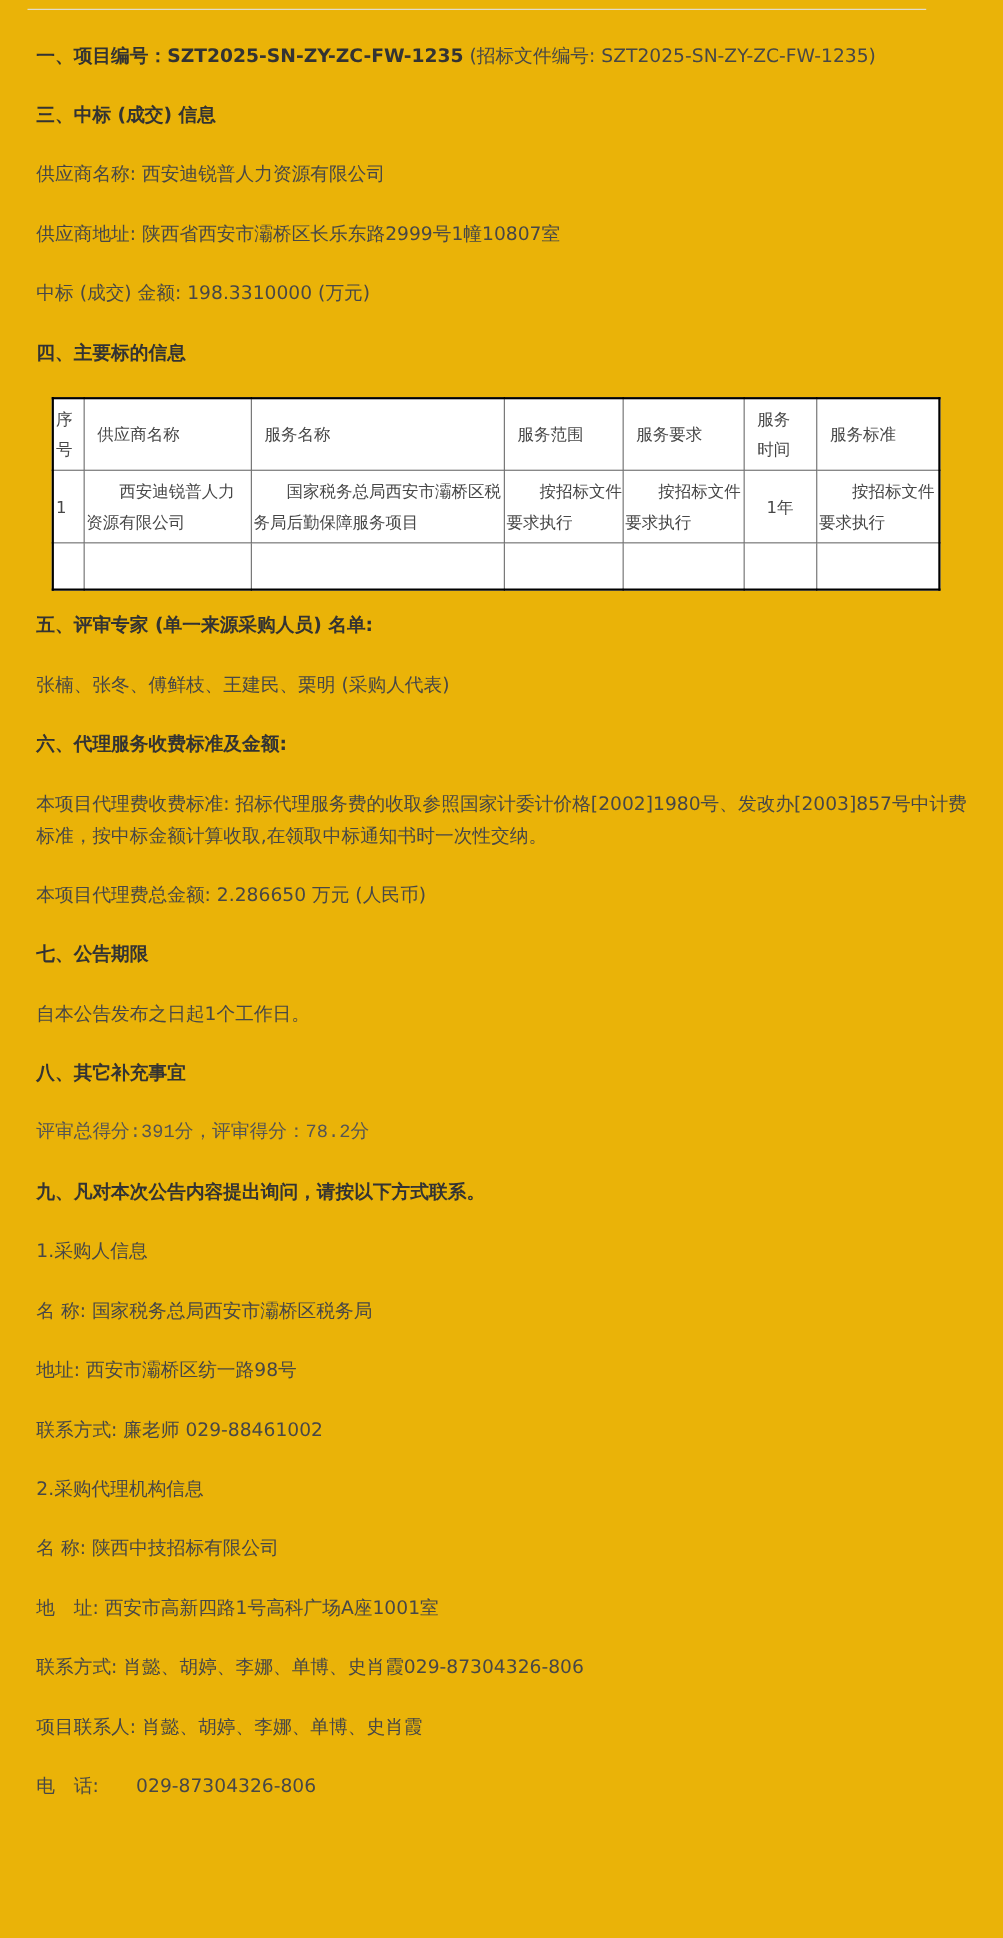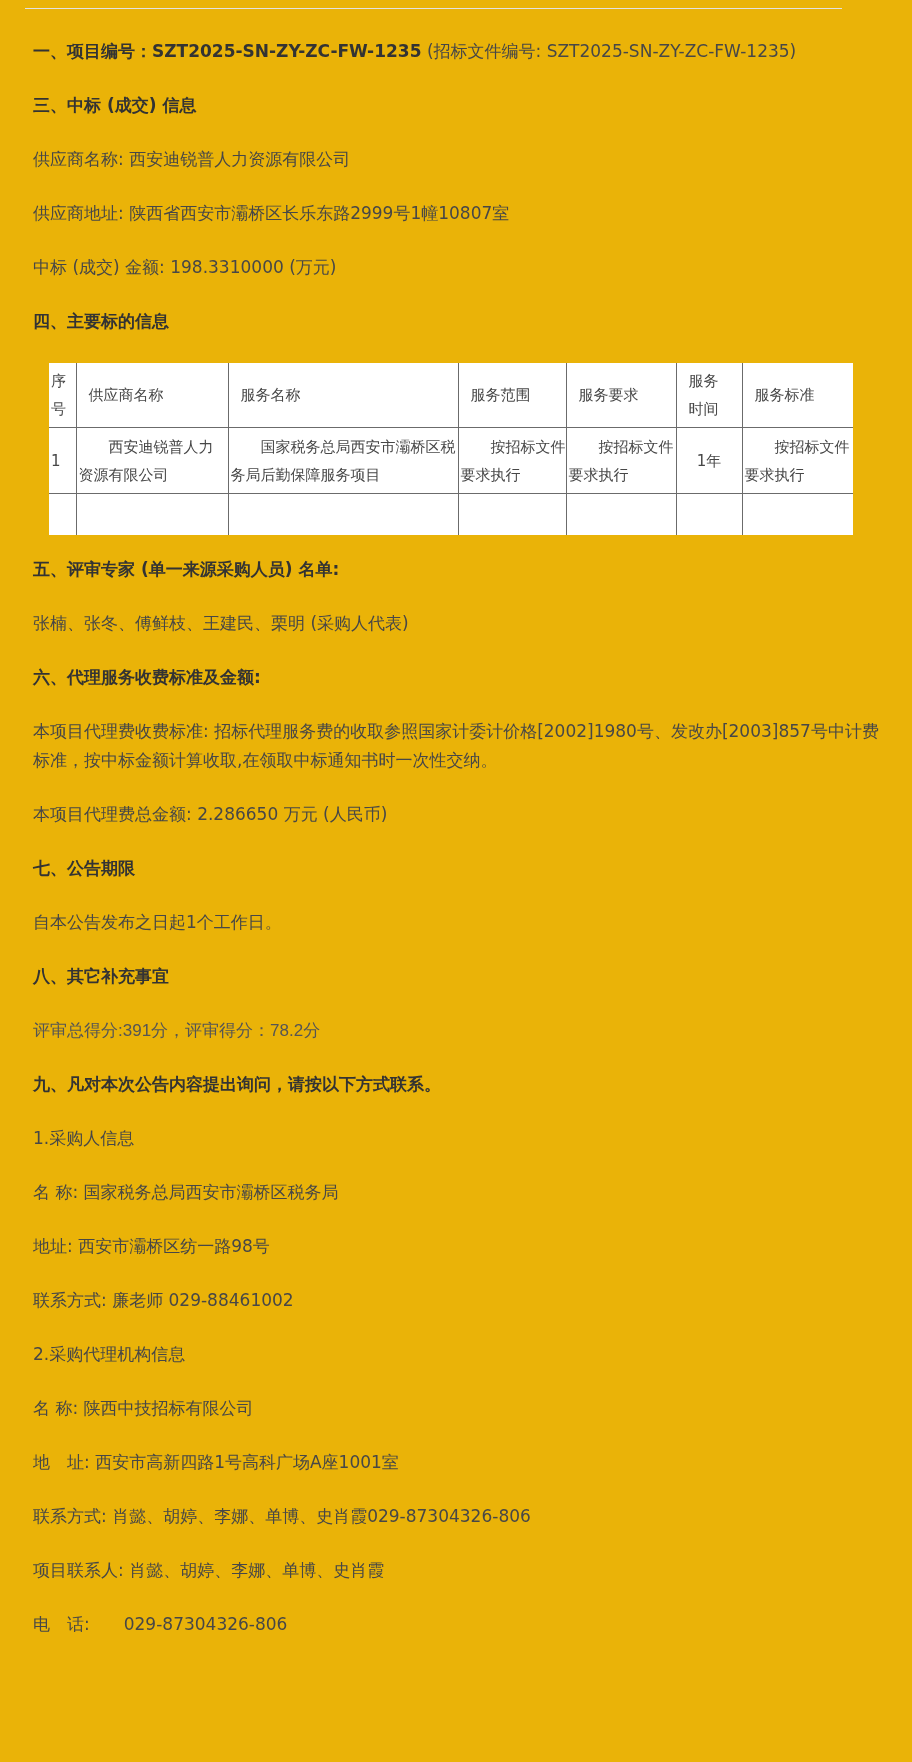--- a/index.html
+++ b/index.html
@@ -4,28 +4,28 @@
 <style>
   html, body { margin: 0; padding: 0; background: #ffffff; }
   body { font-family: "DejaVu Sans", "Liberation Sans", sans-serif; }
   .page { width: 912px; height: 1762px; overflow: hidden; background: #eab308; position: relative; }
   .top-divider { height: 0; border-top: 1px solid #e2e2e2; margin: 8px 70px 0 25px; }
   .content { padding: 28px 33px 0 33px; }
   .content p { margin: 0 0 25px 0; font-size: 17px; line-height: 29px; color: #474747; }
   p.h { font-weight: bold; color: #333333; }
   p.h .plain { font-weight: normal; color: #474747; }
   p.tight { }
-  p.serif { font-family: Liberation Sans, sans-serif; color: #555555; }
+  p.serif { font-family: Liberation Mono, monospace; color: #555555; }
 
   table.items {
     border-collapse: collapse;
     table-layout: fixed;
     width: 806px;
     margin: 0 0 18px 14px;
-    border: 2px solid #eab308;
+    border: 2px solid #000000;
     font-size: 15px;
     color: #474747;
     background: #ffffff;
   }
   .items th, .items td {
     border: 1px solid #6b6b6b;
     vertical-align: middle;
     line-height: 28px;
     font-weight: normal;
     text-align: left;

